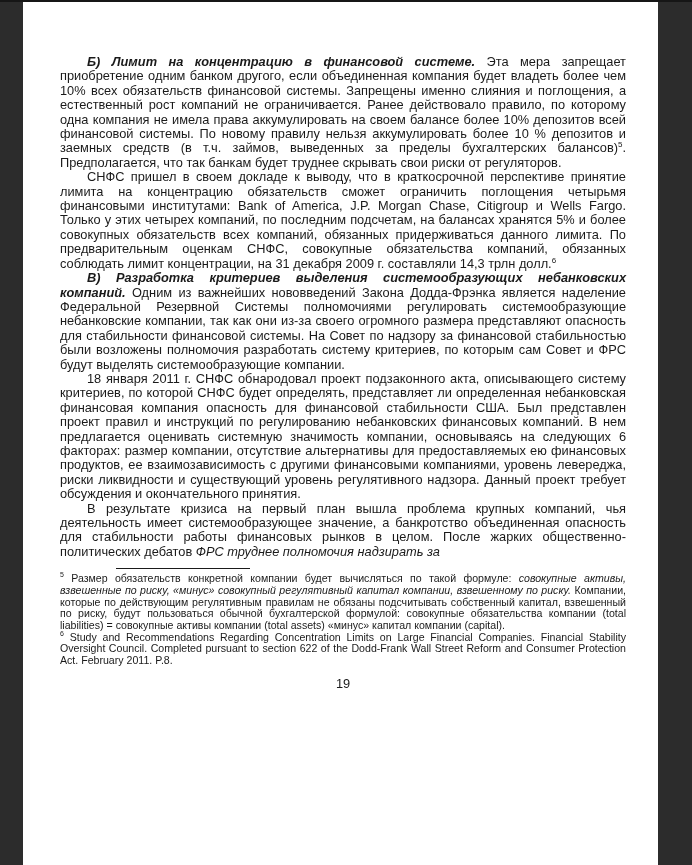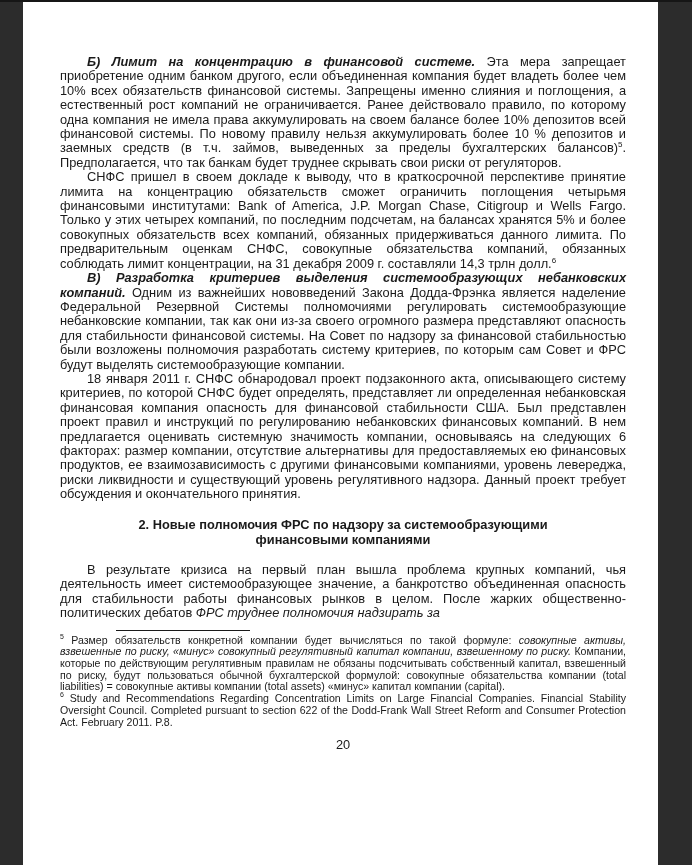--- a/index.html
+++ b/index.html
@@ -94,32 +94,31 @@
     </p>
 
     <p class="para">
       <span class="lead-bi">В) Разработка критериев выделения системообразующих небанковских компаний.</span><span> Одним из важнейших нововведений Закона Додда-Фрэнка является наделение Федеральной Резервной Системы полномочиями регулировать системообразующие небанковские компании, так как они из-за своего огромного размера представляют опасность для стабильности финансовой системы. На Совет по надзору за финансовой стабильностью были возложены полномочия разработать систему критериев, по которым сам Совет и ФРС будут выделять системообразующие компании.</span>
     </p>
 
     <p class="para">
       <span>18 января 2011 г. СНФС обнародовал проект подзаконного акта, описывающего систему критериев, по которой СНФС будет определять, представляет ли определенная небанковская финансовая компания опасность для финансовой стабильности США. Был представлен проект правил и инструкций по регулированию небанковских финансовых компаний. В нем предлагается оценивать системную значимость компании, основываясь на следующих 6 факторах: размер компании, отсутствие альтернативы для предоставляемых ею финансовых продуктов, ее взаимозависимость с другими финансовыми компаниями, уровень левереджа, риски ликвидности и существующий уровень регулятивного надзора. Данный проект требует обсуждения и окончательного принятия.</span>
     </p>
 
-    <h2 class="heading">2. Новые полномочия ФРС по надзору за системообразующими финансовыми компаниями</h2>
 
     <p class="para">
       <span>В результате кризиса на первый план вышла проблема крупных компаний, чья деятельность имеет системообразующее значение, а банкротство объединенная опасность для стабильности работы финансовых рынков в целом. После жарких общественно-политических дебатов </span><span class="run-italic">ФРС труднее полномочия надзирать за</span>
     </p>
 
     <div class="fn-separator"></div>
 
     <p class="footnote">
       <sup class="fnref">5</sup><span> Размер обязательств конкретной компании будет вычисляться по такой формуле: </span><span class="run-italic">совокупные активы, взвешенные по риску, «минус» совокупный регулятивный капитал компании, взвешенному по риску.</span><span> Компании, которые по действующим регулятивным правилам не обязаны подсчитывать собственный капитал, взвешенный по риску, будут пользоваться обычной бухгалтерской формулой: совокупные обязательства компании (total liabilities) = совокупные активы компании (total assets) «минус» капитал компании (capital).</span>
     </p>
 
     <p class="footnote">
       <sup class="fnref">6</sup><span> Study and Recommendations Regarding Concentration Limits on Large Financial Companies. Financial Stability Oversight Council. Completed pursuant to section 622 of the Dodd-Frank Wall Street Reform and Consumer Protection Act. February 2011. P.8.</span>
     </p>
 
-    <div class="page-number">20</div>
+    <div class="page-number">19</div>
 
   </div>
 </div>
 
 </body></html>

